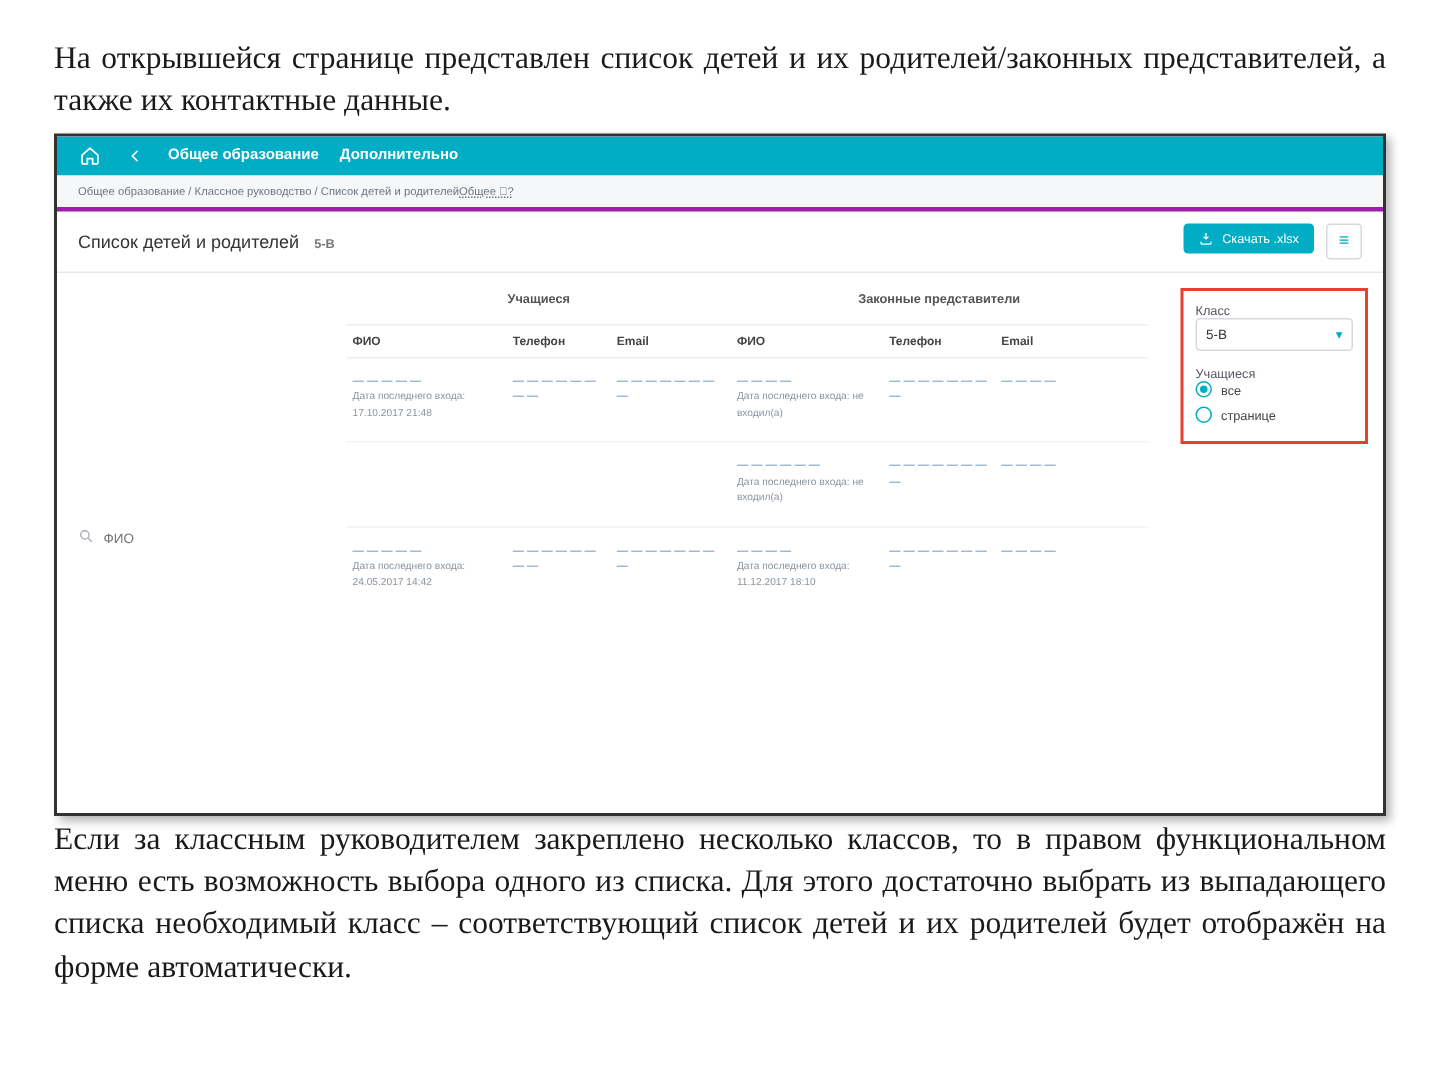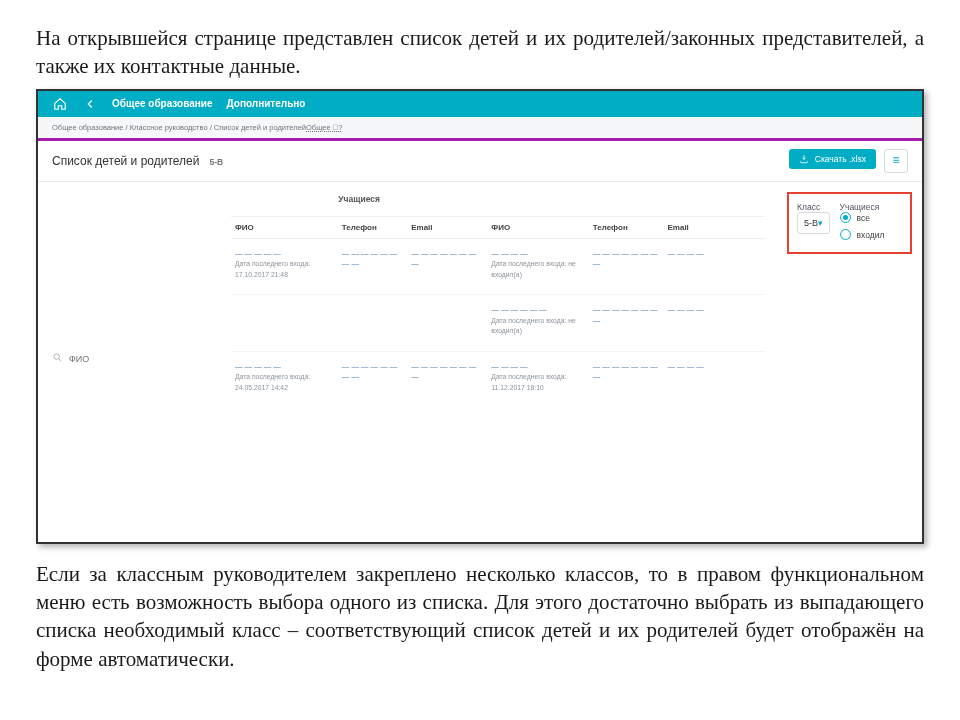--- a/index.html
+++ b/index.html
@@ -12,21 +12,21 @@
     color: #1a1a1a;
   }
   .doc-text {
     font-size: 21px;
     line-height: 1.35;
     text-align: justify;
     text-justify: inter-word;
     margin-bottom: 8px;
   }
   .doc-text-bottom {
-    margin-top: 16px;
+    margin-top: 1px;
   }
 
   .app-frame {
     border: 2px solid #323232;
     width: 100%;
     height: 455px;
     box-shadow: 3px 3px 6px rgba(0,0,0,.3);
     font-family: Arial, "Helvetica Neue", sans-serif;
     font-size: 8px;
     color: #444;
@@ -175,20 +175,21 @@
     padding: 10px 10px;
     display: flex;
     flex-direction: column;
     gap: 12px;
     font-size: 8.5px;
   }
   .side-box {
     border: 2px solid #e4412f;
     padding: 8px 8px 12px 8px;
     display: flex;
+    flex-direction: column;
     gap: 10px;
   }
   .side-label { color: #556; font-size: 8.5px; }
   .select {
     border: 1px solid #d5d9dd;
     border-radius: 3px;
     padding: 5px 6px;
     display: flex;
     justify-content: space-between;
     align-items: center;
@@ -262,20 +263,21 @@
               <circle cx="10" cy="10" r="6"></circle>
               <path d="m20 20-5-5"></path>
             </svg>
         </span>
         <input class="search-input" placeholder="ФИО" style="">
       </div>
 
       <div class="table">
         <div class="group-header">
           <div style="width:48%">Учащиеся</div>
+          <div style="width:52%">Законные представители</div>
         </div>
         <div class="col-header-row">
           <div class="c-fio">ФИО</div>
           <div class="c-phone">Телефон</div>
           <div class="c-email">Email</div>
           <div class="c-rfio">ФИО</div>
           <div class="c-rphone">Телефон</div>
           <div class="c-remail">Email</div>
         </div>
 
@@ -326,21 +328,21 @@
         </div>
         <div>
           <div class="side-label">Учащиеся</div>
           <div class="radio-group">
             <div class="radio-item">
               <span class="radio checked"></span>
               <span>все</span>
             </div>
             <div class="radio-item">
               <span class="radio"></span>
-              <span>входил</span>
+              <span>странице</span>
             </div>
           </div>
         </div>
       </div>
     </div>
 
   </div>
 </div>
 
 <p class="doc-text doc-text-bottom">Если за классным руководителем закреплено несколько классов, то в правом функциональном меню есть возможность выбора одного из списка. Для этого достаточно выбрать из выпадающего списка необходимый класс – соответствующий список детей и их родителей будет отображён на форме автоматически.</p>

